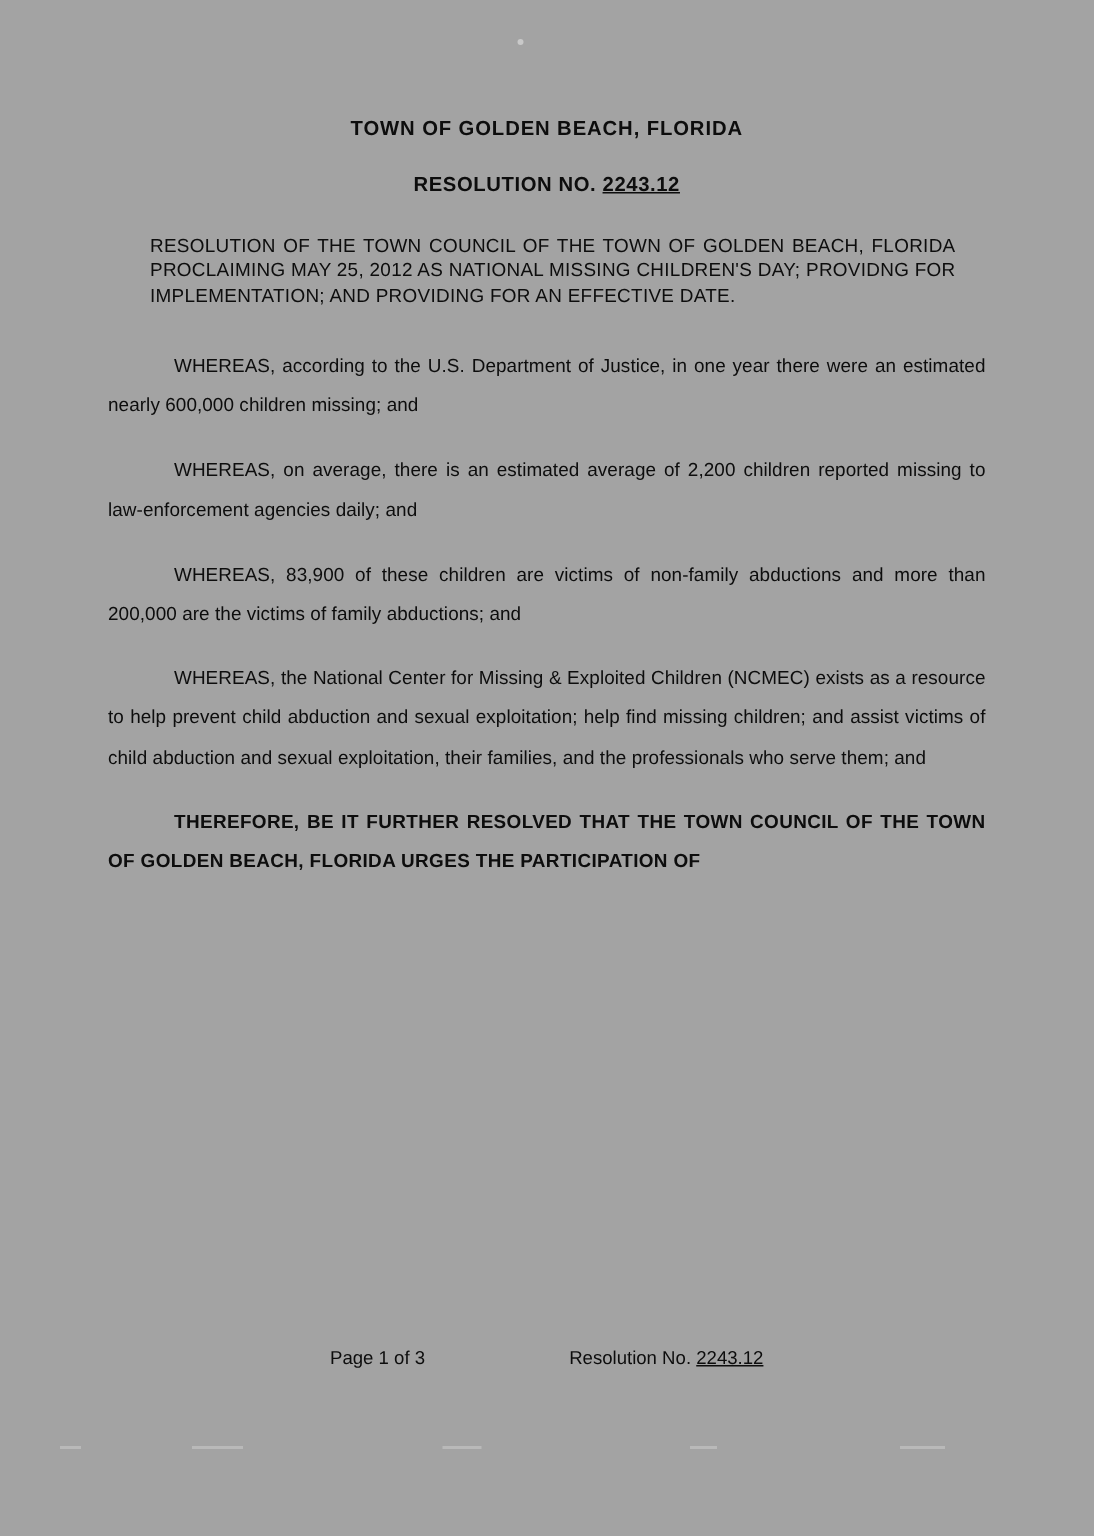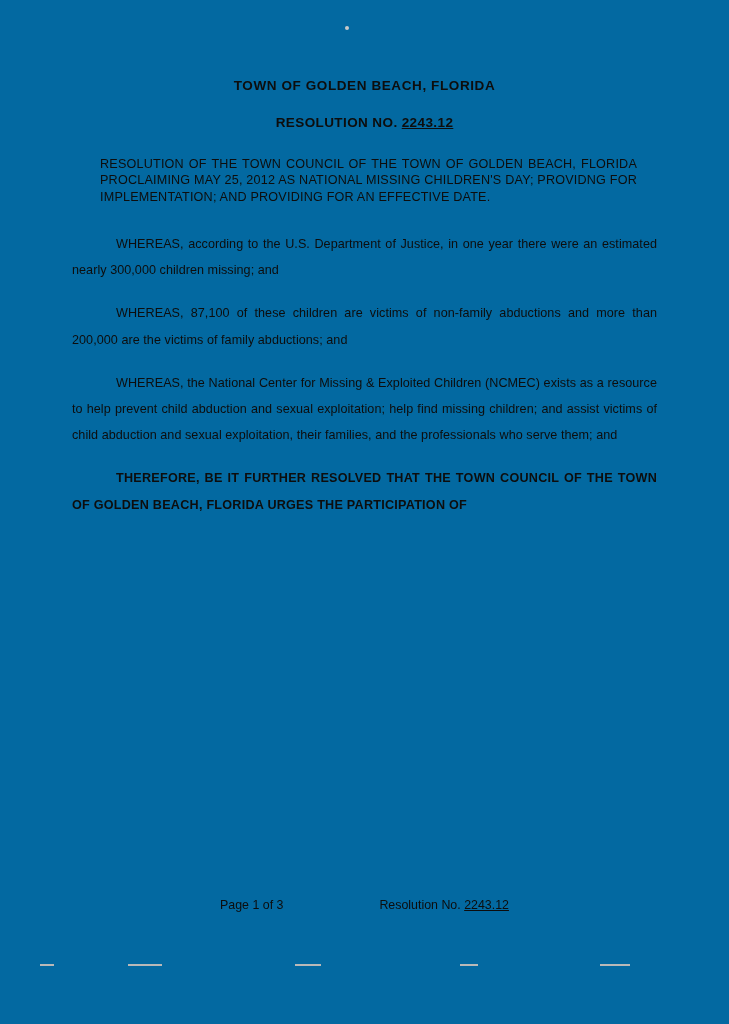--- a/index.html
+++ b/index.html
@@ -14,21 +14,21 @@
     color: #0d0d0d;
     position: relative;
     overflow: hidden;
   }
   .page {
     position: absolute;
     left: 0;
     top: 0;
     width: 729px;
     height: 1024px;
-    background: #0369a1;
+    background: #a3a3a3;
   }
   .content {
     position: absolute;
     left: 72px;
     top: 78px;
     width: 585px;
   }
 
   .title-block {
     text-align: center;
@@ -135,26 +135,29 @@
       <div class="doc-title">TOWN OF GOLDEN BEACH, FLORIDA</div>
       <div class="res-line">
         <span>RESOLUTION NO.</span>
         <span class="res-number">2243.12</span>
       </div>
     </div>
 
     <div class="caption">RESOLUTION OF THE TOWN COUNCIL OF THE TOWN OF GOLDEN BEACH, FLORIDA PROCLAIMING MAY 25, 2012 AS NATIONAL MISSING CHILDREN'S DAY; PROVIDNG FOR IMPLEMENTATION; AND PROVIDING FOR AN EFFECTIVE DATE.</div>
 
     <p class="body-par">
-      <span class="lead">WHEREAS,</span><span> according to the U.S. Department of Justice, in one year there were an estimated nearly 300,000 children missing; and</span>
+      <span class="lead">WHEREAS,</span><span> according to the U.S. Department of Justice, in one year there were an estimated nearly 600,000 children missing; and</span>
     </p>
 
+    <p class="body-par">
+      <span class="lead">WHEREAS,</span><span> on average, there is an estimated average of 2,200 children reported missing to law-enforcement agencies daily; and</span>
+    </p>
 
     <p class="body-par">
-      <span class="lead">WHEREAS,</span><span> 87,100 of these children are victims of non-family abductions and more than 200,000 are the victims of family abductions; and</span>
+      <span class="lead">WHEREAS,</span><span> 83,900 of these children are victims of non-family abductions and more than 200,000 are the victims of family abductions; and</span>
     </p>
 
     <p class="body-par">
       <span class="lead">WHEREAS,</span><span> the National Center for Missing &amp; Exploited Children (NCMEC) exists as a resource to help prevent child abduction and sexual exploitation; help find missing children; and assist victims of child abduction and sexual exploitation, their families, and the professionals who serve them; and</span>
     </p>
 
 
 
     <p class="resolved">THEREFORE, BE IT FURTHER RESOLVED THAT THE TOWN COUNCIL OF THE TOWN OF GOLDEN BEACH, FLORIDA URGES THE PARTICIPATION OF</p>
 

